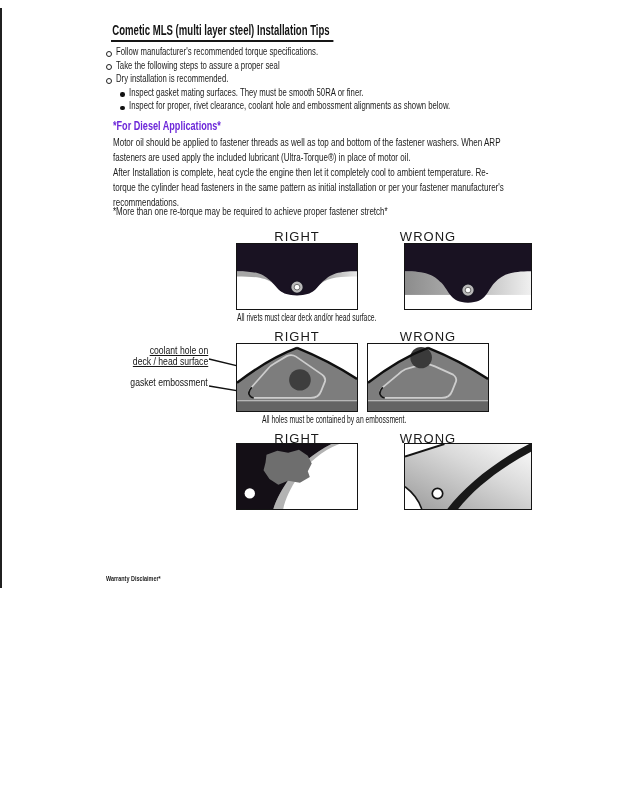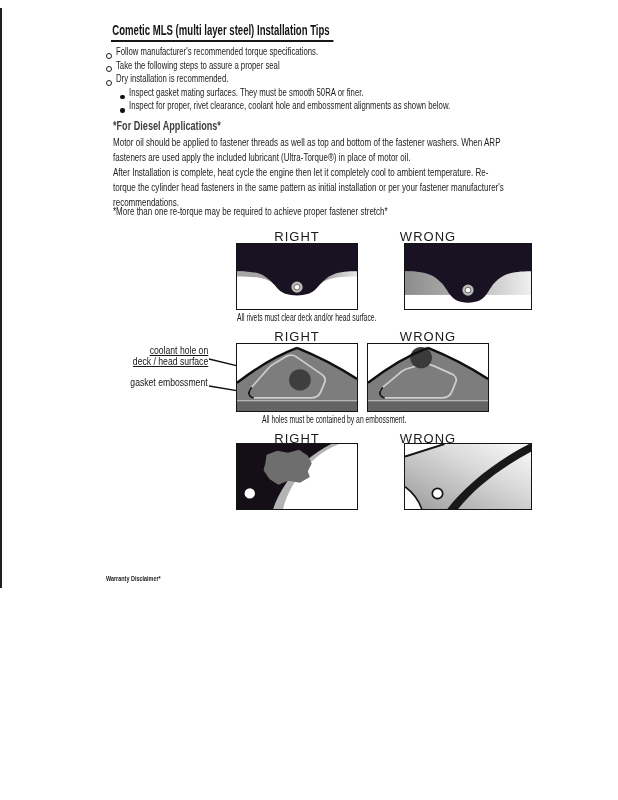--- a/index.html
+++ b/index.html
@@ -14,26 +14,26 @@
   .cx70{transform:scaleX(0.70);transform-origin:0 0;}
   .cx80r{transform:scaleX(0.80);transform-origin:100% 0;}
   .cx84{transform:scaleX(0.84);transform-origin:0 0;}
 
   .scan-edge{position:absolute;left:0;top:8px;width:2px;height:784px;background:#202020;}
 
   .title{position:absolute;left:111px;top:22px;font-size:14.5px;font-weight:bold;color:#141414;}
   .title .ul{display:inline-block;border-bottom:2px solid #161616;padding:0 6px 2px 2px;}
 
   .bullets{position:absolute;left:106px;top:45px;font-size:11.4px;font-weight:500;line-height:13.6px;color:#1b1b1b;}
-  .brow{display:flex;align-items:flex-end;height:13.6px;}
+  .brow{display:flex;align-items:center;height:13.6px;}
   .brow.sub{margin-left:14px;}
   .o-dot{flex:none;width:4px;height:4px;border:1.2px solid #222;border-radius:50%;margin:4px 4px 0 0;}
   .f-dot{flex:none;width:4.5px;height:4.5px;background:#111;border-radius:50%;margin:4px 4px 0 0;}
 
-  .diesel-h{position:absolute;left:113px;top:118px;font-size:13px;font-weight:bold;color:#404040;}
+  .diesel-h{position:absolute;left:113px;top:118px;font-size:13px;font-weight:bold;color:#6d28d9;}
   .para{position:absolute;left:113px;width:585px;font-size:11.8px;font-weight:500;line-height:15px;color:#1b1b1b;}
 
   .rw-label{position:absolute;font-size:13px;font-weight:500;letter-spacing:1px;color:#1a1a1a;text-align:center;}
   .dbox{position:absolute;border:1.6px solid #141414;box-sizing:border-box;background:#fff;}
   .dbox svg{display:block;width:100%;height:100%;}
 
   .cap{position:absolute;font-size:10px;font-weight:400;color:#161616;line-height:12.5px;}
 
   .ptr-label{position:absolute;right:410px;font-size:10.8px;font-weight:500;color:#161616;text-align:right;line-height:11.2px;}
   .arrows{position:absolute;left:205px;top:345px;width:100px;height:55px;}

